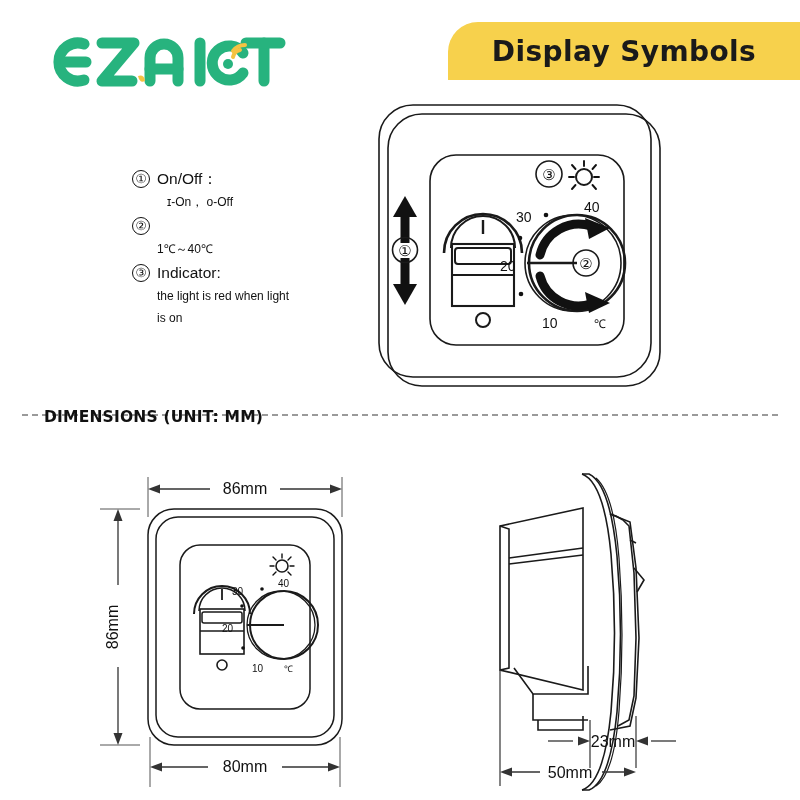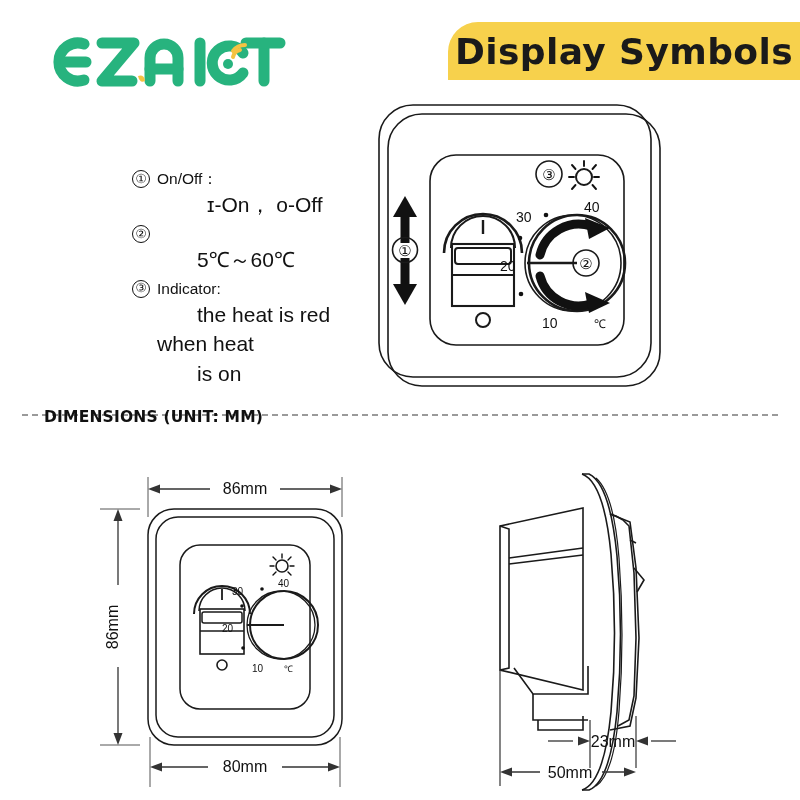--- a/index.html
+++ b/index.html
@@ -18,41 +18,41 @@
   }
   .banner {
     position: absolute; right: 0; top: 22px;
     width: 352px; height: 58px;
     background: #F7D14C;
     border-top-left-radius: 30px;
     display: flex; align-items: center; justify-content: center;
   }
   .banner-text {
     font-family: "DejaVu Sans", sans-serif;
-    font-size: 36px; font-weight: bold;
+    font-size: 28px; font-weight: bold;
     color: #1a1a1a; letter-spacing: 0.4px;
   }
 
   
   .legend {
     position: absolute; left: 132px; top: 168px;
     width: 250px;
     color: #111;
   }
   .legend-item { display: flex; margin-bottom: 3px; }
   .circled {
     display: inline-flex; align-items: center; justify-content: center;
     width: 18px; height: 18px; min-width: 18px;
     border: 1.4px solid #111; border-radius: 50%;
     font-size: 12.5px; line-height: 1; margin-right: 7px;
     margin-top: 2px;
     font-family: "Liberation Sans", sans-serif;
   }
   .legend-body { font-size: 15.5px; line-height: 1.42; }
-  .legend-sub { font-size: 21px; line-height: 1.42; margin-left: 40px; }
+  .legend-sub { font-size: 12px; line-height: 1.42; }
 
   
   .stroke { fill: none; stroke: #1a1a1a; }
 
   
   .fig-display { position: absolute; left: 372px; top: 98px; }
 
   
   .divider {
     position: absolute; left: 22px; top: 414px;
@@ -125,29 +125,29 @@
       <span class="legend-body">
         <span>On/Off：</span><br>
         <span class="legend-sub" style="display:inline-block;padding-left:10px">ɪ-On，  о-Off</span>
       </span>
     </div>
 
     <div class="legend-item">
       <span class="circled">②</span>
       <span class="legend-body">
         <br>
-        <span class="legend-sub">5℃～60℃</span>
+        <span class="legend-sub">1℃～40℃</span>
       </span>
     </div>
 
     <div class="legend-item">
       <span class="circled">③</span>
       <span class="legend-body">
         <span>Indicator:</span><br>
-        <span class="legend-sub">the heat is red when heat</span><br>
+        <span class="legend-sub">the light is red when light</span><br>
         <span class="legend-sub">is on</span>
       </span>
     </div>
   </div>
 
   <div class="fig-display">
     <svg width="300" height="300" viewBox="0 0 300 300">
 
       <rect class="stroke" x="7" y="7" width="272" height="272" rx="34" stroke-width="1.6"></rect>
       <rect class="stroke" x="16" y="16" width="272" height="272" rx="34" stroke-width="1.6"></rect>

